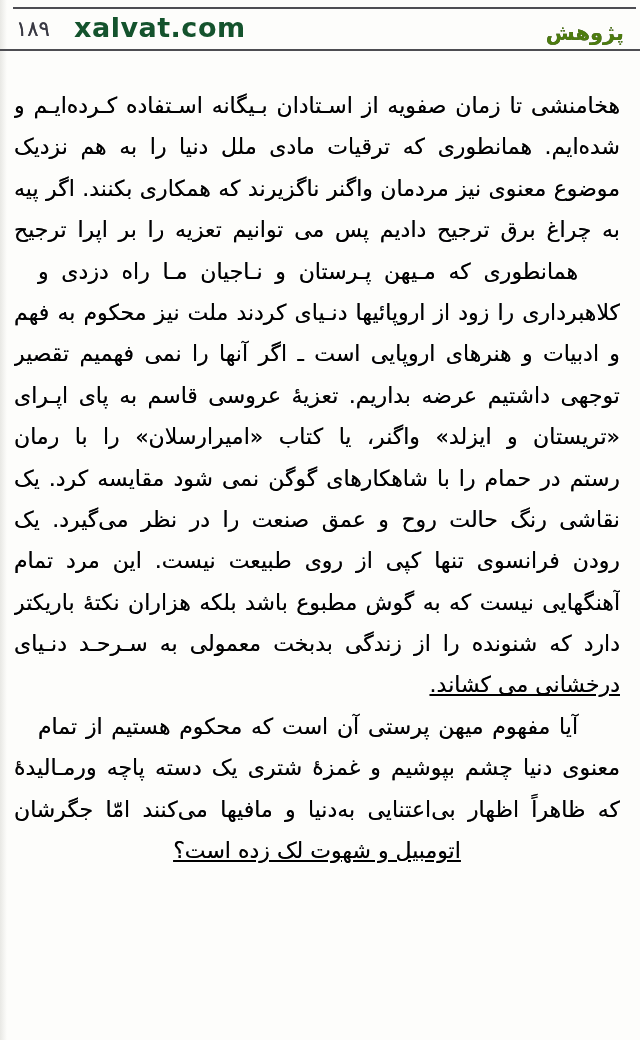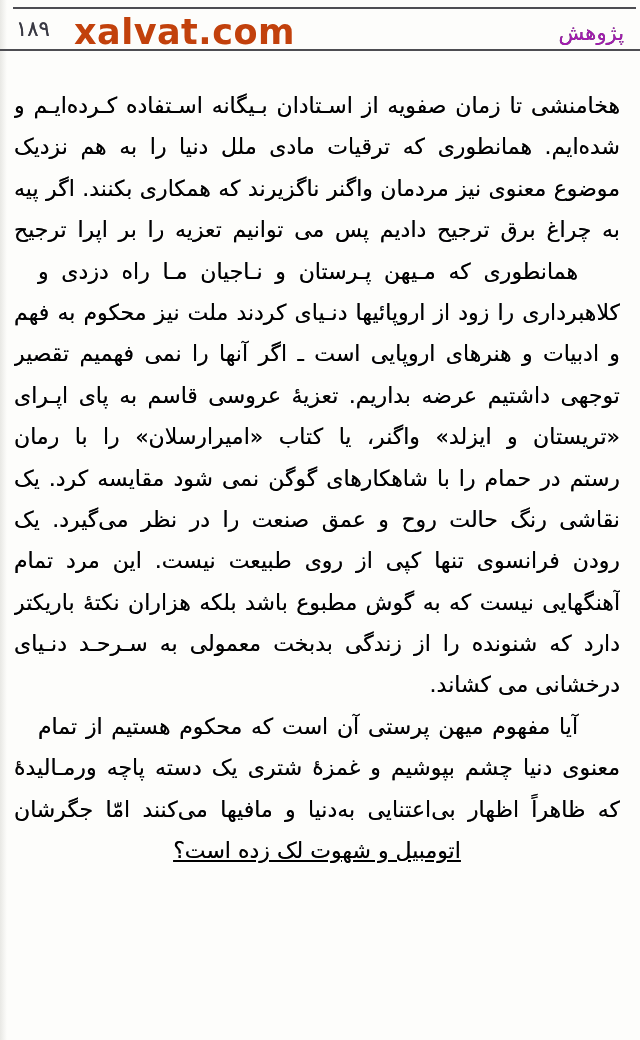--- a/index.html
+++ b/index.html
@@ -36,26 +36,26 @@
     height: 2px; background: #4d4d52;
   }
   .page-num {
     position: absolute; top: 17px; left: 16px;
     font-size: 21px; color: #3a3a44;
     letter-spacing: 2px;
     text-shadow: 0 0 .6px rgba(58,58,68,.9);
   }
   .watermark {
     position: absolute; top: 12px; left: 74px;
-    font-size: 35px; font-weight: bold; color: #c2410c;
+    font-size: 27px; font-weight: bold; color: #14532d;
     letter-spacing: .5px;
   }
   .header-title {
     position: absolute; top: 21px; right: 16px;
-    font-size: 21px; font-weight: normal; color: #a21caf;
+    font-size: 21px; font-weight: bold; color: #4d7c0f;
     direction: rtl;
     text-shadow: 0 0 .6px rgba(51,51,60,.9);
   }
   
   .text-body {
     position: absolute;
     top: 85px; left: 14px;
     width: 606px;
     direction: rtl;
     color: #000000;
@@ -64,21 +64,21 @@
   }
   .line {
     height: 41.4px;
     line-height: 41.4px;
     text-align: justify;
     text-align-last: justify;
     overflow: hidden;
     box-sizing: border-box;
   }
   .line.indent { padding-right: 42px; padding-left: 24px; }
-  .line.align-right  { text-align-last: right; }
+  .line.align-right  { text-align-last: right; text-decoration: underline; }
   .line.align-center { text-align-last: center; text-decoration: underline; }
 </style>
 </head>
 <body>
 
 <div class="page">
   <div class="scan-edge"></div>
 
   <div class="header">
     <div class="rule-top"></div>

